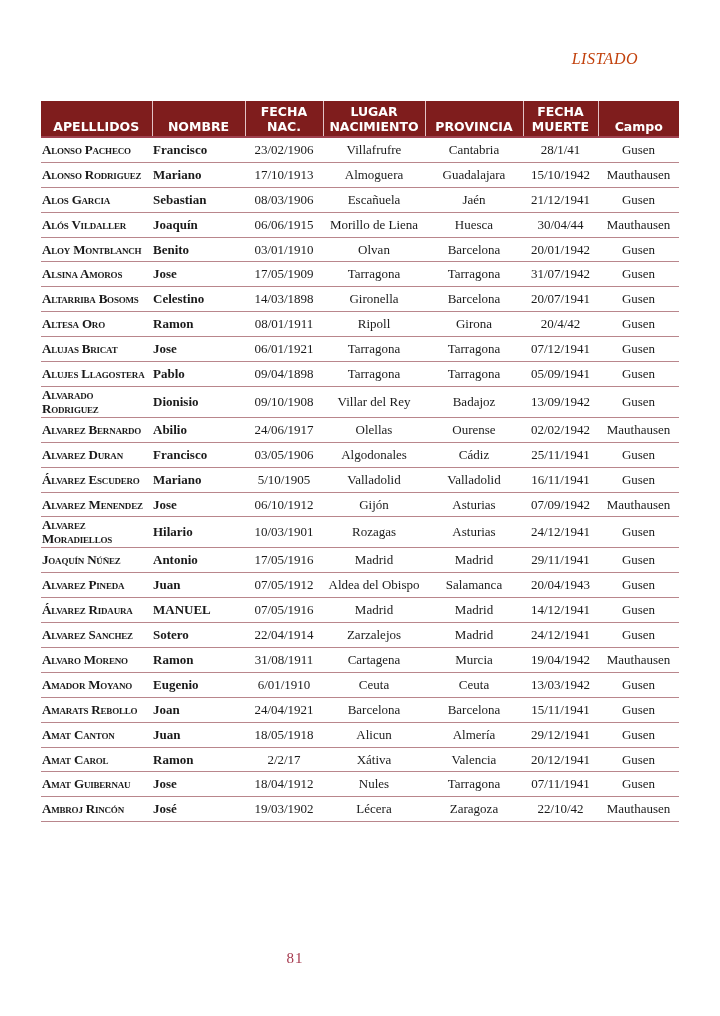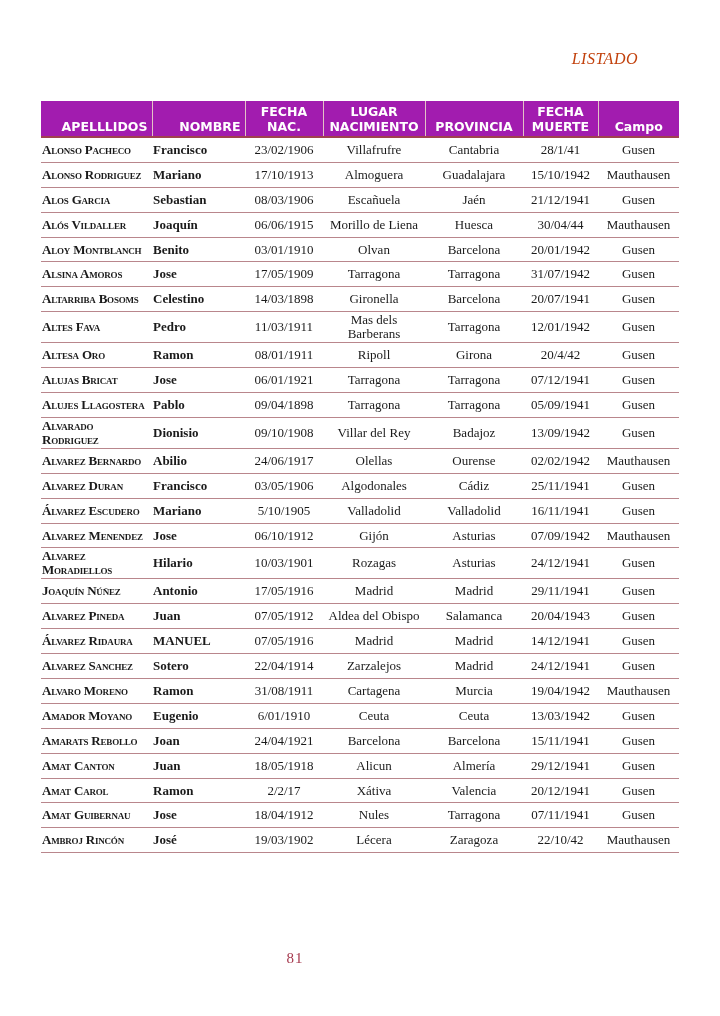--- a/index.html
+++ b/index.html
@@ -1,21 +1,21 @@
 <!DOCTYPE html>
 <html><head>
 <meta charset="utf-8">
 <style>
   html, body { margin: 0; padding: 0; background: #ffffff; }
   body { width: 720px; height: 1016px; position: relative; overflow: hidden; font-family: "Liberation Serif", "DejaVu Serif", serif; color: #1a1a1a; }
   .running-head { position: absolute; top: 50px; right: 82px; font-style: italic; font-size: 16px; color: #c2410c; letter-spacing: 0.5px; }
   table { position: absolute; top: 101px; left: 41px; width: 638px; border-collapse: collapse; table-layout: fixed; }
-  thead th { background: #a21caf; color: #ffffff; font-family: "DejaVu Sans", "Liberation Sans", sans-serif; font-weight: bold; font-size: 12.5px; line-height: 15px; vertical-align: bottom; padding: 2px 4px 2px 4px; border-right: 1px solid #e3c2c5; border-bottom: 2px solid #a0424f; height: 31px; }
+  thead th { background: #7f1d1d; color: #ffffff; font-family: "DejaVu Sans", "Liberation Sans", sans-serif; font-weight: bold; font-size: 12.5px; line-height: 15px; vertical-align: bottom; padding: 2px 4px 2px 4px; border-right: 1px solid #e3c2c5; border-bottom: 2px solid #a0424f; height: 31px; }
   thead th:last-child { border-right: none; }
-  thead th.left { text-align: right; }
+  thead th.left { text-align: center; }
   thead th.center { text-align: center; }
   tbody td { font-size: 13px; line-height: 14px; padding: 0 2px; border-bottom: 1.5px solid #b9868c; height: 23.9px; vertical-align: middle; text-align: center; white-space: nowrap; }
   tbody td.surname { text-align: left; font-weight: bold; font-variant: small-caps; font-size: 13px; letter-spacing: -0.2px; white-space: normal; padding-left: 1px; }
   tbody td.name { text-align: left; font-weight: bold; padding-left: 1px; }
   tbody td.place { white-space: normal; }
   tbody tr.tall td { height: 30px; }
   .folio { position: absolute; top: 950px; left: 0; width: 590px; text-align: center; color: #a63a4f; font-size: 15px; letter-spacing: 1px; }
 </style>
 </head>
 <body>
@@ -100,29 +100,20 @@
       </tr>
       <tr>
         <td class="surname">Altarriba Bosoms</td>
         <td class="name">Celestino</td>
         <td>14/03/1898</td>
         <td class="place">Gironella</td>
         <td>Barcelona</td>
         <td>20/07/1941</td>
         <td>Gusen</td>
       </tr>
-      <tr class="tall">
-        <td class="surname">Altes Fava</td>
-        <td class="name">Pedro</td>
-        <td>11/03/1911</td>
-        <td class="place">Mas dels Barberans</td>
-        <td>Tarragona</td>
-        <td>12/01/1942</td>
-        <td>Gusen</td>
-      </tr>
       <tr>
         <td class="surname">Altesa Oro</td>
         <td class="name">Ramon</td>
         <td>08/01/1911</td>
         <td class="place">Ripoll</td>
         <td>Girona</td>
         <td>20/4/42</td>
         <td>Gusen</td>
       </tr>
       <tr>

